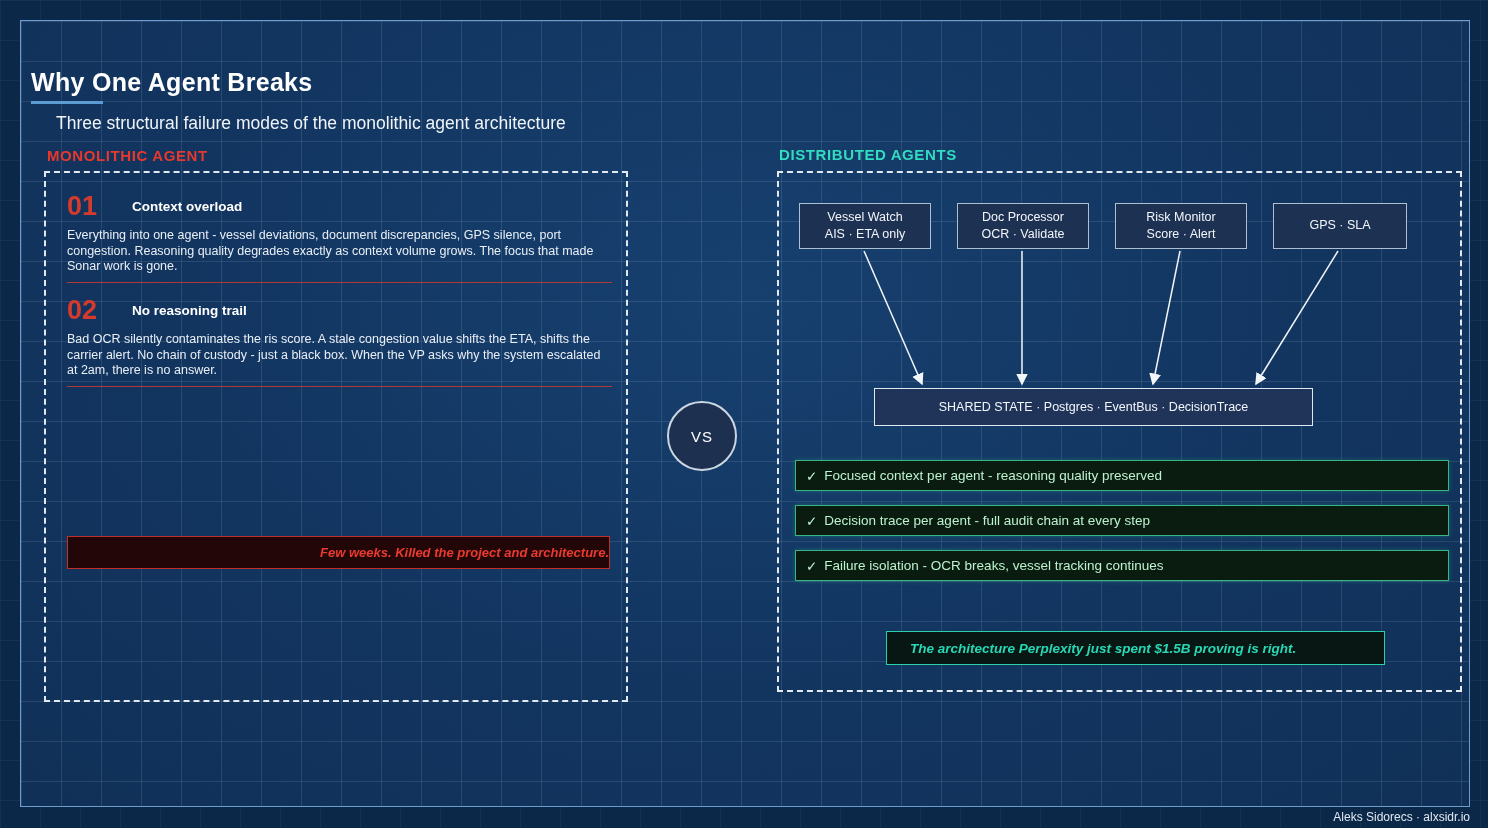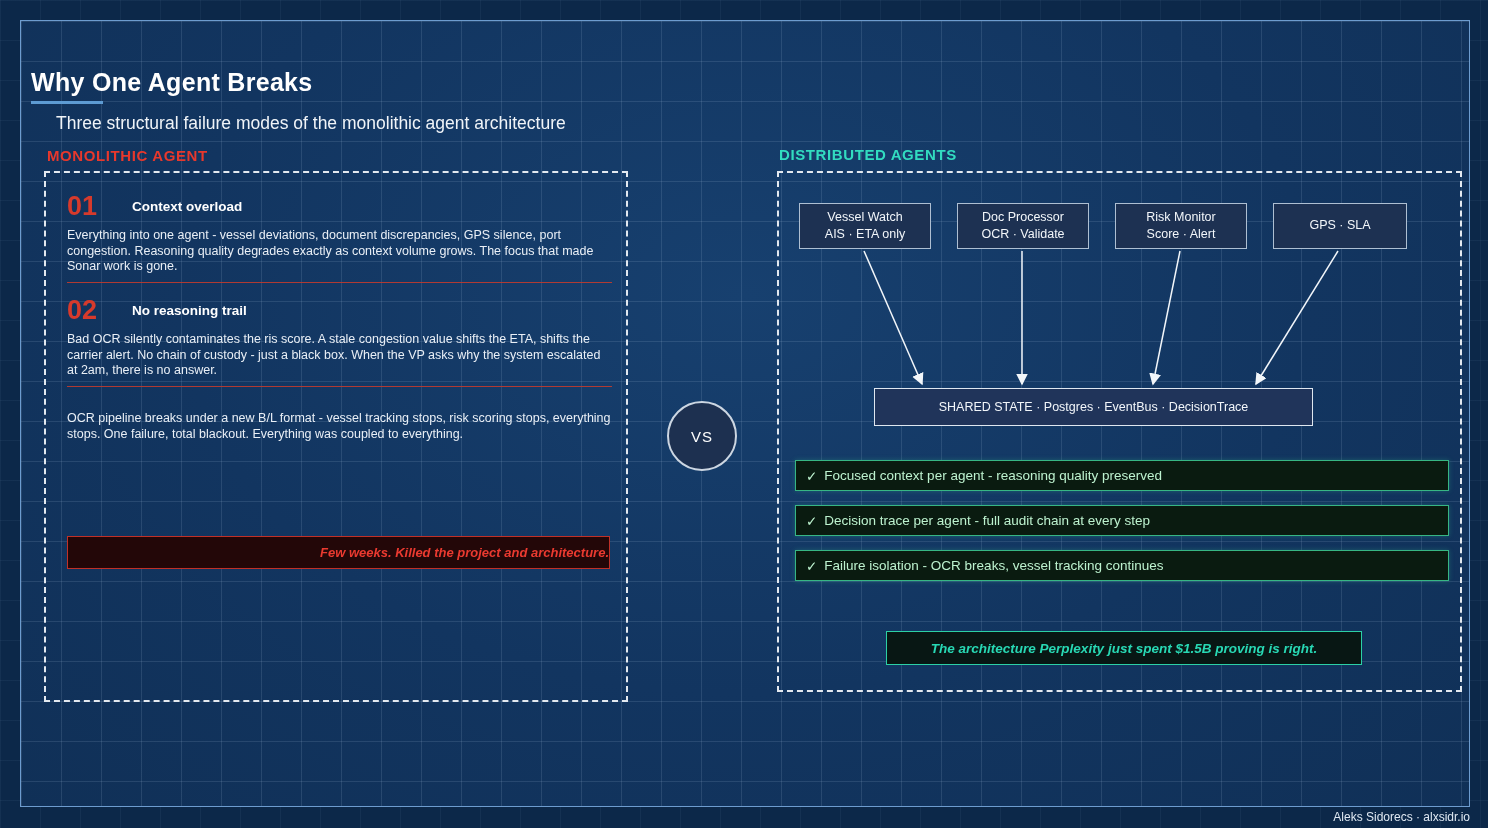--- a/index.html
+++ b/index.html
@@ -41,21 +41,21 @@
     font-size:12.5px;line-height:1.4;color:#f2f6fa;text-align:center;}
   .arrow-layer{position:absolute;left:0;top:0;width:681px;height:517px;}
   .shared-bar{position:absolute;left:95px;top:215px;width:437px;height:36px;background:#20345a;
     border:1.5px solid #dfe7f0;display:flex;align-items:center;justify-content:center;
     font-size:12.5px;color:#f2f6fa;}
   .benefit{position:absolute;left:16px;width:642px;height:29px;background:#0a1b10;
     border:1.5px solid #37b684;box-shadow:0 0 5px rgba(55,214,150,0.25);
     display:flex;align-items:center;gap:7px;padding-left:10px;
     font-size:13.5px;color:#bdf2cf;}
   .quote-box{position:absolute;left:107px;top:458px;width:474px;height:32px;background:#081714;
-    border:1.5px solid #2cd0a6;display:flex;align-items:center;justify-content:center;}
+    border:1.5px solid #2cd0a6;display:flex;align-items:center;justify-content:flex-start;padding-left:23px;}
   .quote-text{font-size:13.5px;font-weight:bold;font-style:italic;color:#28d8b4;}
   .footer{position:absolute;right:18px;top:810px;font-size:12px;color:#dfe8f2;}
 </style>
 </head>
 <body>
 
 <div class="stage">
   <div class="board"></div>
 
   <div class="page-title">Why One Agent Breaks</div>
@@ -77,21 +77,20 @@
     <div class="section" style="top:124px">
       <div class="sec-head">
         <span class="sec-number">02</span>
         <span class="sec-heading">No reasoning trail</span>
       </div>
       <div class="sec-body">Bad OCR silently contaminates the ris score. A stale congestion value shifts the ETA, shifts the carrier alert. No chain of custody - just a black box. When the VP asks why the system escalated at 2am, there is no answer.</div>
       <div class="sec-divider"></div>
     </div>
 
     <div class="section" style="top:230px">
-      <div class="sec-body">OCR pipeline breaks under a new B/L format - vessel tracking stops, risk scoring stops, everything stops. One failure, total blackout. Everything was coupled to everything.</div>
     </div>
 
     <div class="alert-box">
       <span class="alert-text">Few weeks. Killed the project and architecture.</span>
     </div>
   </div>
 
   <div class="vs-badge">
     <span class="vs-text">VS</span>
   </div>

